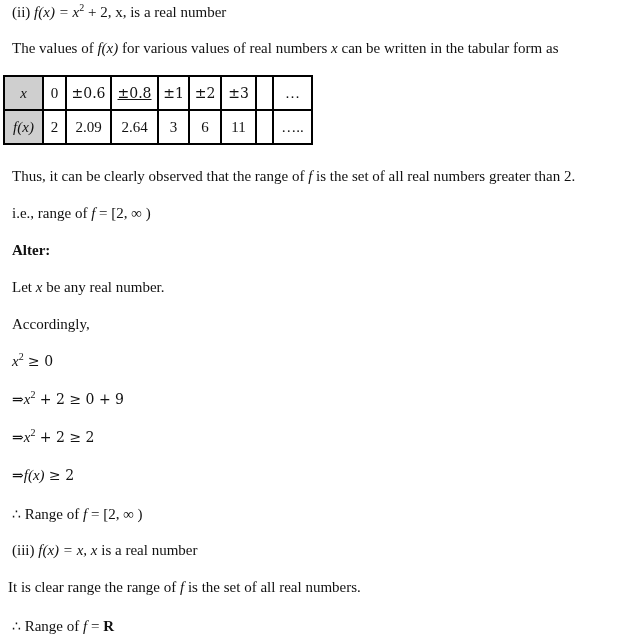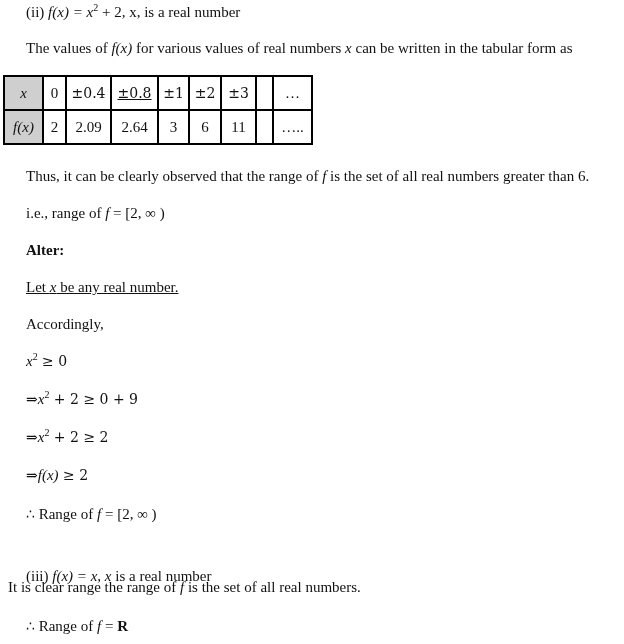--- a/index.html
+++ b/index.html
@@ -1,21 +1,21 @@
 <!DOCTYPE html>
 <html><head>
 <meta charset="utf-8">
 <style>
   html, body { margin: 0; padding: 0; background: #ffffff; }
   body {
     width: 624px; height: 644px; position: relative; overflow: hidden;
     font-family: "Liberation Serif", "DejaVu Serif", serif;
     font-size: 15px; color: #111;
   }
-  .line { position: absolute; left: 26px; white-space: nowrap; line-height: 18px; }
+  .line { position: absolute; left: 12px; white-space: nowrap; line-height: 18px; }
   .it { font-style: italic; }
   .b { font-weight: bold; text-align: center; }
   sup { font-size: 10px; line-height: 0; vertical-align: 6px; }
   table.vals {
     position: absolute; left: 3px; top: 75px;
     border-collapse: collapse;
     font-size: 15px;
   }
   table.vals td {
     border: 2px solid #000;
@@ -39,21 +39,21 @@
 
 <div class="line" style="top:39px;">
   <span>The values of </span><span class="it">f(x)</span><span> for various values of real numbers </span><span class="it">x</span><span> can be written in the tabular form as</span>
 </div>
 
 <table class="vals">
   <tbody>
       <tr>
     <td class="hdr" style="width:37px;">x</td>
     <td style="width:21px;">0</td>
-    <td style="width:43px;" class="sym">±0.4</td>
+    <td style="width:43px;" class="sym">±0.6</td>
     <td style="width:45px;text-decoration:underline;" class="sym">±0.8</td>
     <td style="width:29px;" class="sym">±1</td>
     <td style="width:30px;" class="sym">±2</td>
     <td style="width:33px;" class="sym">±3</td>
     <td style="width:15px;"></td>
     <td style="width:37px;">…</td>
   </tr>
   <tr>
     <td class="hdr">f(x)</td>
     <td>2</td>
@@ -62,30 +62,30 @@
     <td>3</td>
     <td>6</td>
     <td>11</td>
     <td></td>
     <td>…..</td>
   </tr>
 </tbody>
   </table>
 
 <div class="line" style="top:167px;">
-  <span>Thus, it can be clearly observed that the range of </span><span class="it">f</span><span> is the set of all real numbers greater than 6.</span>
+  <span>Thus, it can be clearly observed that the range of </span><span class="it">f</span><span> is the set of all real numbers greater than 2.</span>
 </div>
 
 <div class="line" style="top:204px;text-align:center;">
   <span>i.e., range of </span><span class="it">f</span><span> = [2, ∞ )</span>
 </div>
 
 <div class="line b" style="top:241px;">Alter:</div>
 
-<div class="line" style="top:278px;text-decoration:underline;">
+<div class="line" style="top:278px;">
   <span>Let </span><span class="it">x</span><span> be any real number.</span>
 </div>
 
 <div class="line" style="top:315px;">Accordingly,</div>
 
 <div class="line" style="top:352px;">
   <span class="it">x</span><sup>2</sup><span class="sym"> ≥ 0</span>
 </div>
 
 <div class="line" style="top:390px;">
@@ -97,21 +97,21 @@
 </div>
 
 <div class="line" style="top:466px;">
   <span class="sym">⇒</span><span class="it">f(x)</span><span class="sym"> ≥ 2</span>
 </div>
 
 <div class="line" style="top:505px;">
   <span class="sym">∴</span><span> Range of </span><span class="it">f</span><span> = [2, ∞ )</span>
 </div>
 
-<div class="line" style="top:541px;margin-top:26px;">
+<div class="line" style="top:541px;">
   <span>(iii) </span><span class="it">f(x)</span><span class="it"> = x, x</span><span> is a real number</span>
 </div>
 
 <div class="line" style="top:578px; left:8px;">
   <span>It is clear range the range of </span><span class="it">f</span><span> is the set of all real numbers.</span>
 </div>
 
 <div class="line" style="top:617px;">
   <span class="sym">∴</span><span> Range of </span><span class="it">f</span><span> = </span><span class="b">R</span>
 </div>

